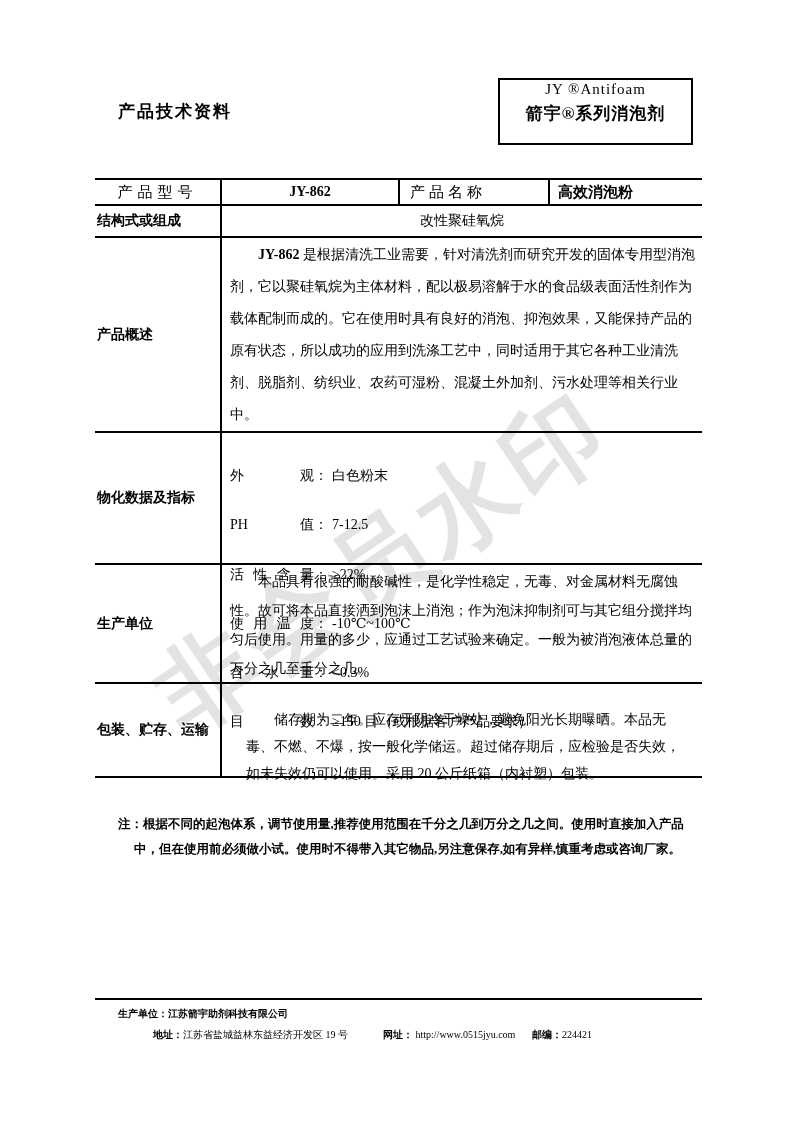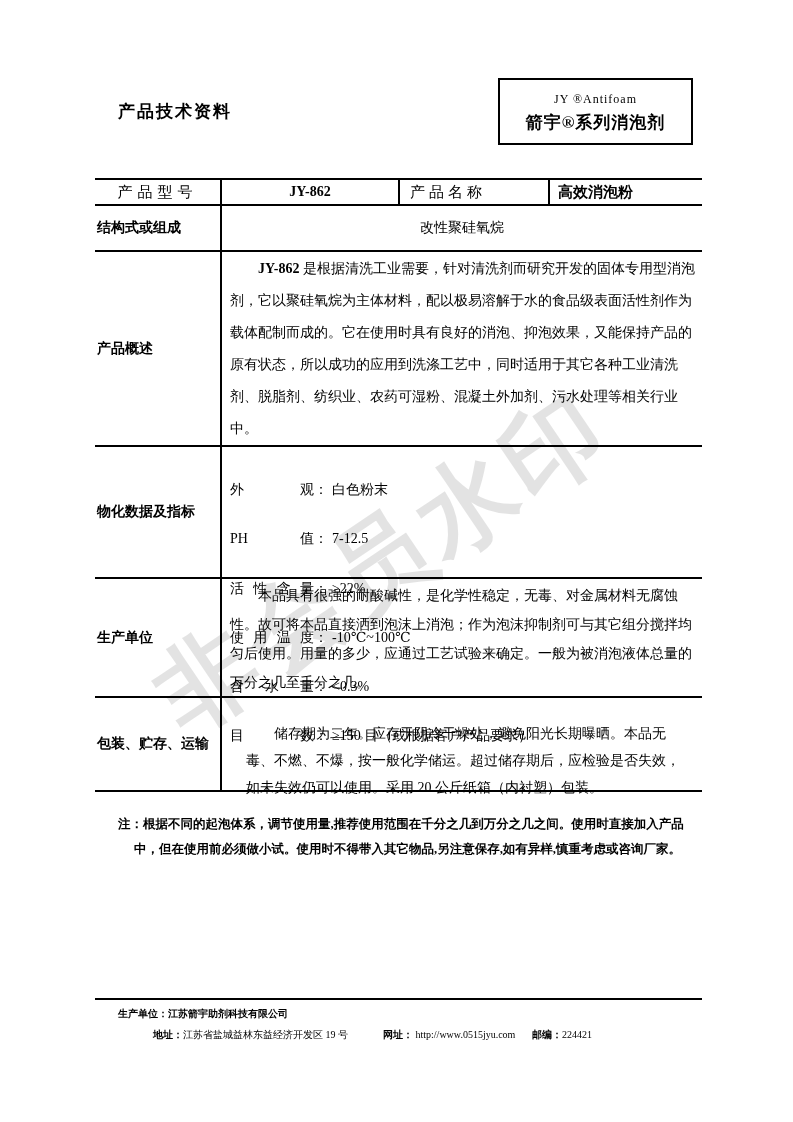--- a/index.html
+++ b/index.html
@@ -19,30 +19,30 @@
   .layer { position:relative; z-index:1; }
   
   .doc-title {
     position:absolute; left:118px; top:100px;
     font-size:17px; font-weight:700; letter-spacing:2px;font-family:Liberation Mono, monospace;
   }
   .brand-box {
     position:absolute; left:498px; top:78px; width:195px; height:67px;
     border:2px solid #000; box-sizing:border-box; text-align:center;
   }
-  .brand-en { margin-top:12px; font-size:12px; letter-spacing:1px; }
+  .brand-en { margin-top:1px; font-size:15px; letter-spacing:1px; }
   .brand-cn { margin-top:4px; font-size:17px; font-weight:700; letter-spacing:1px; }
   
   .ptable {
     position:absolute; left:95px; top:178px; width:607px;
     border-top:2px solid #000; box-sizing:border-box; font-size:14px;
   }
   .trow { display:flex; border-bottom:2px solid #000; box-sizing:border-box; }
   .row-header   { height:26px; }
-  .row-comp     { height:46px; }
+  .row-comp     { height:32px; }
   .row-overview { height:195px; }
   .row-specs    { height:132px; }
   .row-usage    { height:119px; }
   .row-pack     { height:94px; }
   .hcell { display:flex; align-items:center; box-sizing:border-box; }
   .model-label { width:127px; justify-content:center; letter-spacing:5px; font-size:15px; border-right:2px solid #000; }
   .model-value { width:178px; justify-content:center; font-weight:700; font-size:14px; border-right:2px solid #000; }
   .name-label  { width:150px; padding-left:10px; letter-spacing:4px; font-size:15px; border-right:2px solid #000; }
   .name-value  { flex:1; padding-left:8px; font-weight:700; font-size:15px; }
   .label-cell {

